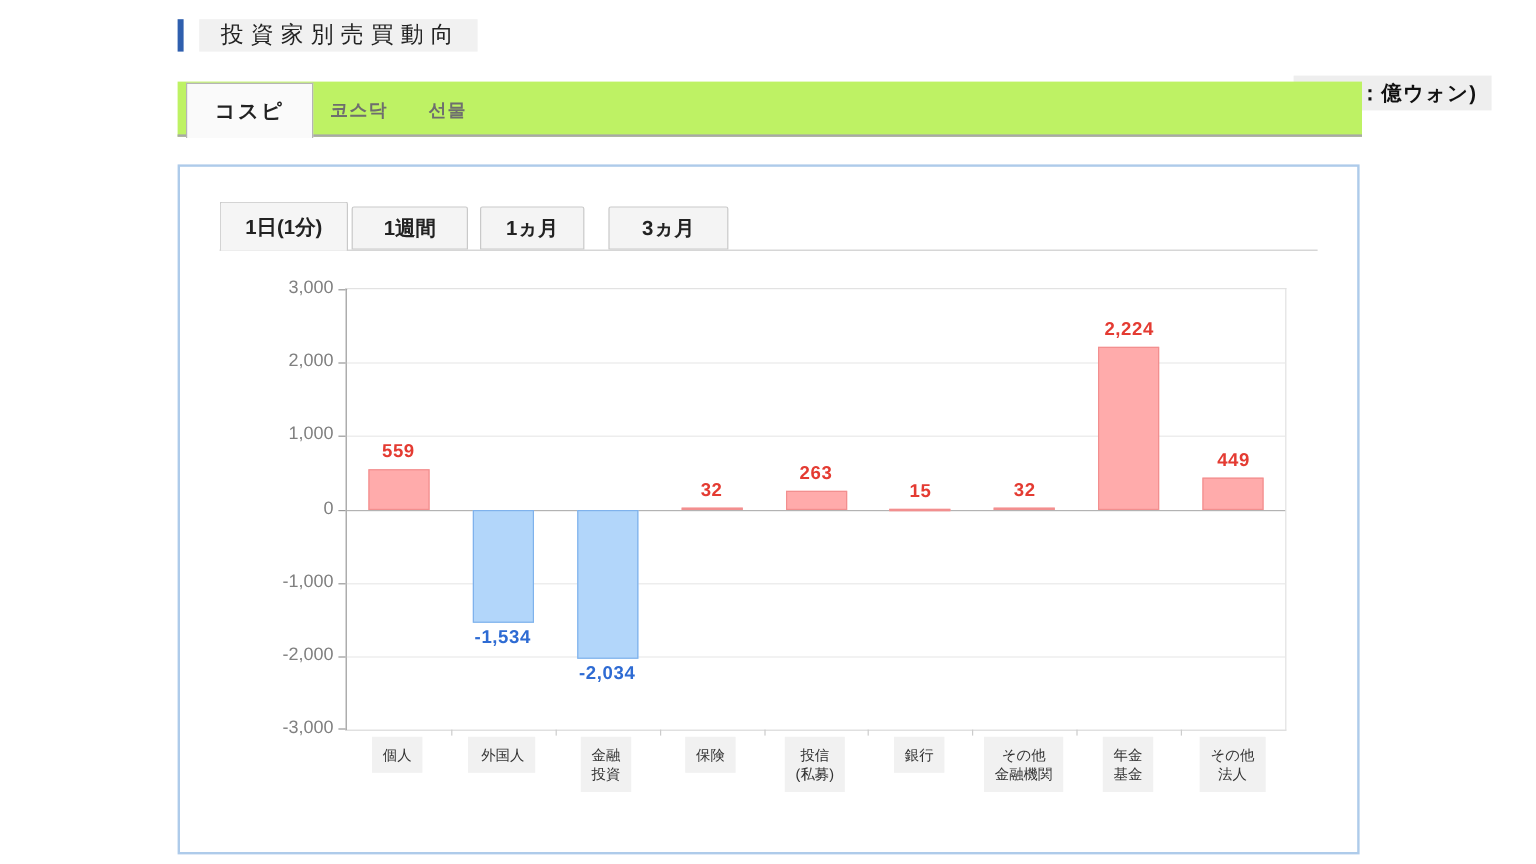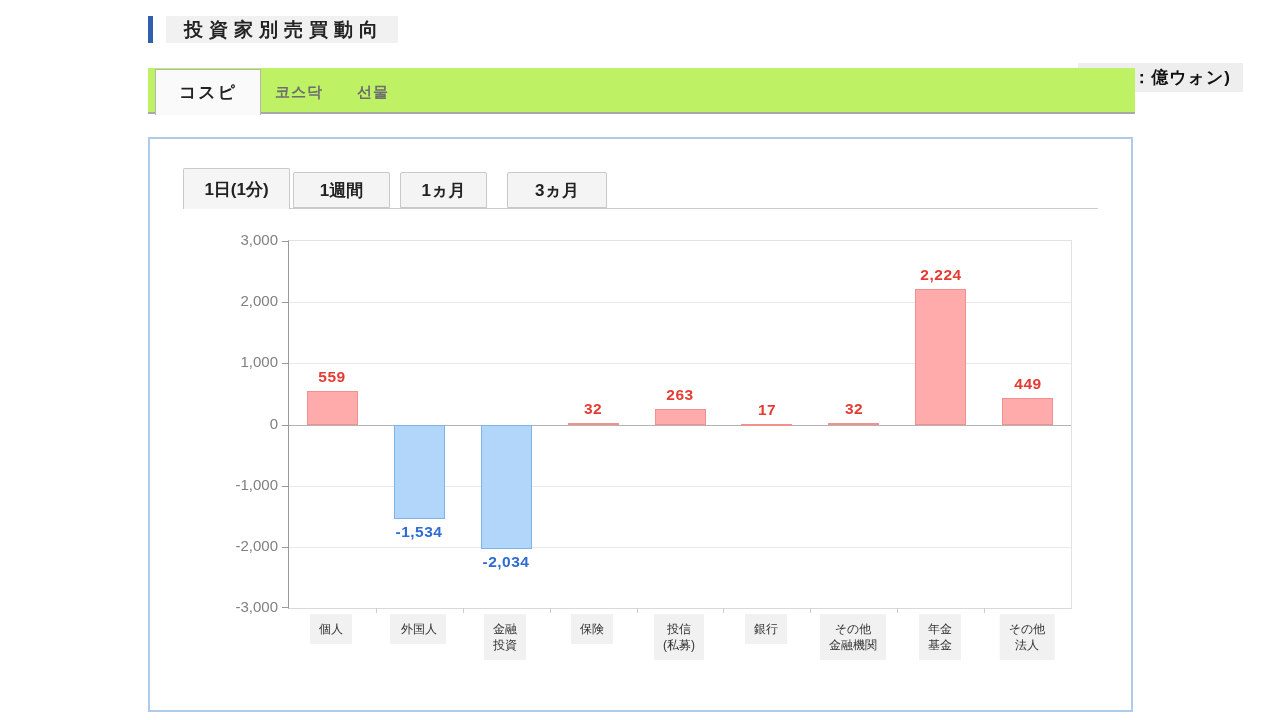--- a/index.html
+++ b/index.html
@@ -1,20 +1,20 @@
 <!DOCTYPE html>
 <html><head>
 <meta charset="utf-8">
 <style>
   html,body{margin:0;padding:0;}
   body{width:1280px;height:720px;background:#fff;position:relative;overflow:hidden;
        font-family:"Liberation Sans","DejaVu Sans",sans-serif;}
   .section-header{position:absolute;left:148px;top:16px;display:flex;align-items:stretch;height:27px;}
   .accent-bar{width:5px;background:#2f5fae;margin-right:13px;}
-  .section-title{margin:0;background:#f1f1f1;font-size:19px;font-weight:700;letter-spacing:6px;
+  .section-title{margin:0;background:#f1f1f1;font-size:19px;font-weight:400;letter-spacing:6px;
        color:#222;padding:3px 14px 2px 18px;line-height:22px;white-space:nowrap;}
   .unit-label{position:absolute;right:37px;top:63px;background:#eeeeee;color:#111;font-size:17px;
        font-weight:bold;padding:3px 12px;letter-spacing:1px;}
   .market-tabbar{position:absolute;left:148px;top:68px;width:987px;height:44px;
        border-bottom:2px solid #a8a8a8;background:#bef264;}
   .market-tab{white-space:nowrap;cursor:pointer;}
   .market-tab.active{position:absolute;left:7px;top:1px;width:104px;height:45px;background:#fafafa;
        border:1px solid #b5b5b5;border-bottom:none;z-index:2;display:flex;align-items:center;
        justify-content:center;font-size:17px;font-weight:bold;color:#222;letter-spacing:2px;}
   .market-tab.inactive{position:absolute;top:15px;font-size:15px;font-weight:bold;color:#6e6e6e;
@@ -91,21 +91,21 @@
       <div class="bar neg" style="left: 192px; height: 124px; top: 184px; background: rgb(178, 214, 250); border: 1.5px solid rgb(127, 178, 236);"></div>
       <div class="val-label" style="left: 171px; top: 312px; color: rgb(46, 107, 211); text-align: center;">-2,034</div>
       <div class="boundary-tick" style="left: 174px; top: 367px;"></div>
       <div class="bar pos" style="left: 279px; height: 2px; top: 182px; background: rgb(255, 171, 171); border: 1.5px solid rgb(242, 143, 143);"></div>
       <div class="val-label" style="left: 258px; top: 159px; color: rgb(228, 59, 50);">32</div>
       <div class="boundary-tick" style="left: 261px; top: 367px;"></div>
       <div class="bar pos" style="left: 366px; height: 16px; top: 168px; background: rgb(255, 171, 171); border: 1.5px solid rgb(242, 143, 143);"></div>
       <div class="val-label" style="left: 345px; top: 145px; color: rgb(228, 59, 50);">263</div>
       <div class="boundary-tick" style="left: 348px; top: 367px;"></div>
       <div class="bar pos" style="left: 452px; height: 1px; top: 183px; background: rgb(255, 171, 171); border: 1.5px solid rgb(242, 143, 143);"></div>
-      <div class="val-label" style="left: 432px; top: 160px; color: rgb(228, 59, 50);">17</div>
+      <div class="val-label" style="left: 432px; top: 160px; color: rgb(228, 59, 50);">15</div>
       <div class="boundary-tick" style="left: 434px; top: 367px;"></div>
       <div class="bar pos" style="left: 539px; height: 2px; top: 182px; background: rgb(255, 171, 171); border: 1.5px solid rgb(242, 143, 143);"></div>
       <div class="val-label" style="left: 519px; top: 159px; color: rgb(228, 59, 50);">32</div>
       <div class="boundary-tick" style="left: 521px; top: 367px;"></div>
       <div class="bar pos" style="left: 626px; height: 136px; top: 48px; background: rgb(255, 171, 171); border: 1.5px solid rgb(242, 143, 143);"></div>
       <div class="val-label" style="left: 606px; top: 25px; color: rgb(228, 59, 50);">2,224</div>
       <div class="boundary-tick" style="left: 608px; top: 367px;"></div>
       <div class="bar pos" style="left: 713px; height: 27px; top: 157px; background: rgb(255, 171, 171); border: 1.5px solid rgb(242, 143, 143);"></div>
       <div class="val-label" style="left: 693px; top: 134px; color: rgb(228, 59, 50);">449</div>
       <div class="boundary-tick" style="left: 695px; top: 367px;"></div>

